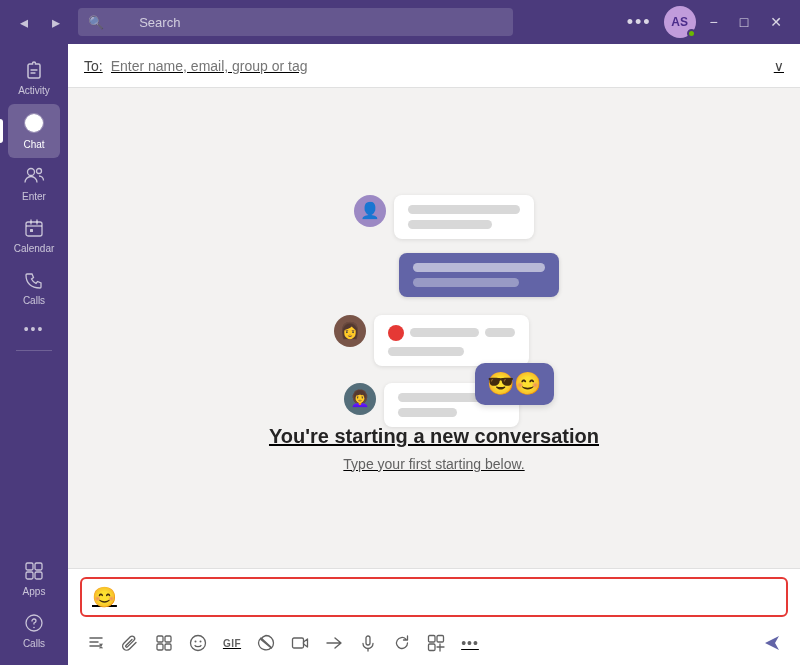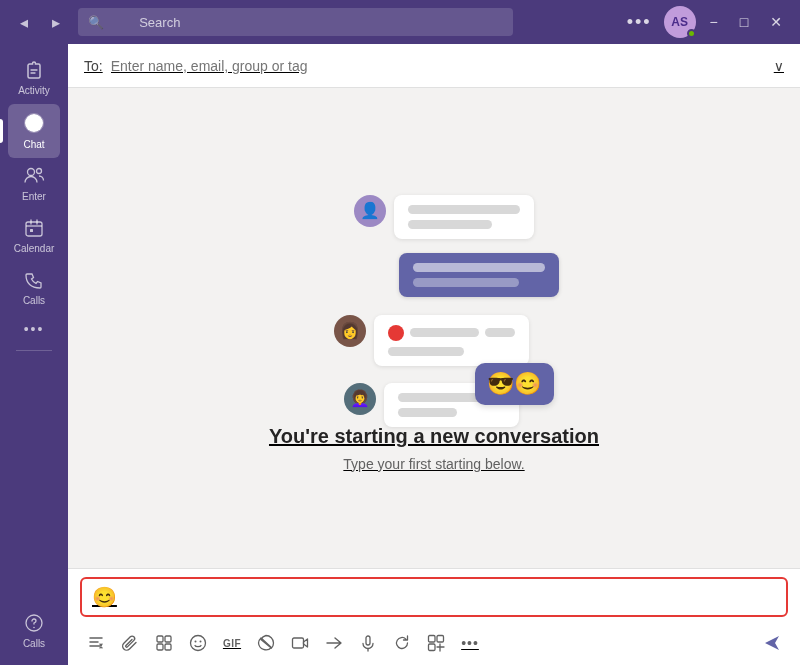--- a/index.html
+++ b/index.html
@@ -278,20 +278,31 @@
       <span class="sidebar-label">Calls</span>
     </div>
 
     <div class="sidebar-item">
       <span class="sidebar-icon" style="color:rgba(255,255,255,0.7);font-size:14px;letter-spacing:2px;">•••</span>
     </div>
 
     <div class="sidebar-divider"></div>
     <div class="sidebar-spacer"></div>
 
+    <div class="sidebar-item">
+      <span class="sidebar-icon">
+        <svg width="20" height="20" viewBox="0 0 20 20" fill="none">
+          <rect x="2" y="2" width="7" height="7" rx="1.5" stroke="rgba(255,255,255,0.7)" stroke-width="1.3"></rect>
+          <rect x="11" y="2" width="7" height="7" rx="1.5" stroke="rgba(255,255,255,0.7)" stroke-width="1.3"></rect>
+          <rect x="2" y="11" width="7" height="7" rx="1.5" stroke="rgba(255,255,255,0.7)" stroke-width="1.3"></rect>
+          <rect x="11" y="11" width="7" height="7" rx="1.5" stroke="rgba(255,255,255,0.7)" stroke-width="1.3"></rect>
+        </svg>
+      </span>
+      <span class="sidebar-label">Apps</span>
+    </div>
 
     <div class="sidebar-item">
       <span class="sidebar-icon">
         <svg width="20" height="20" viewBox="0 0 20 20" fill="none">
           <circle cx="10" cy="10" r="8" stroke="rgba(255,255,255,0.7)" stroke-width="1.3"></circle>
           <path d="M8 8c0-1.1.9-2 2-2s2 .9 2 2c0 1.1-.9 1.5-2 2v1" stroke="rgba(255,255,255,0.7)" stroke-width="1.3" stroke-linecap="round"></path>
           <circle cx="10" cy="14.5" r="0.8" fill="rgba(255,255,255,0.7)"></circle>
         </svg>
       </span>
       <span class="sidebar-label">Calls</span>

